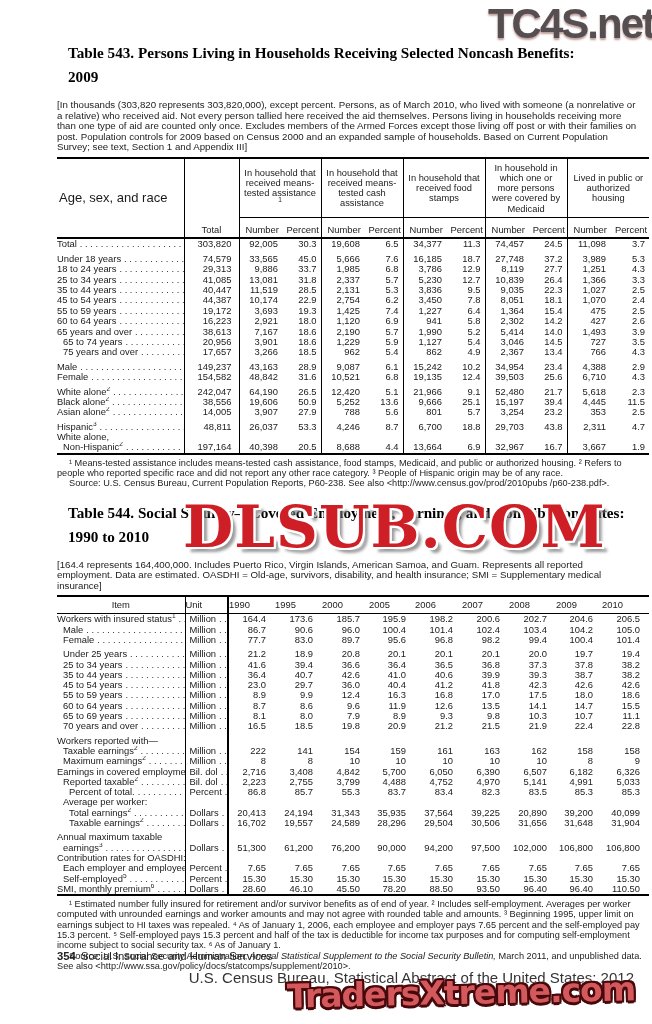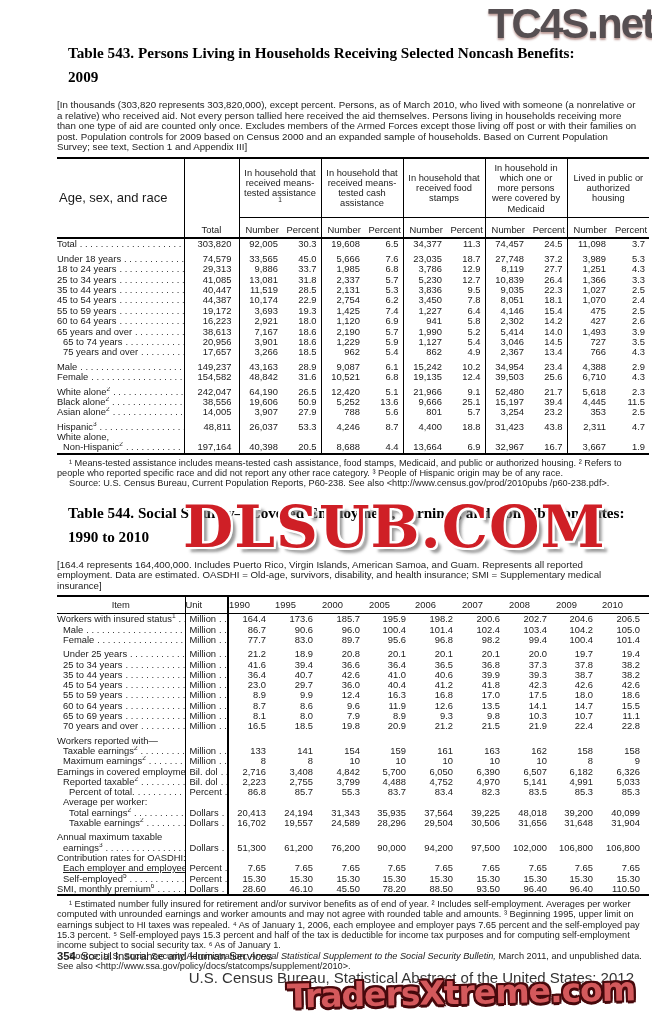--- a/index.html
+++ b/index.html
@@ -201,21 +201,21 @@
             <td class="stub">
               <div class="ldr">
                 <span class="t">Under 18 years</span>
               </div>
             </td>
             <td class="num gb">74,579</td>
             <td class="num gb">33,565</td>
             <td class="pct">45.0</td>
             <td class="num gb">5,666</td>
             <td class="pct">7.6</td>
-            <td class="num gb">23,035</td>
+            <td class="num gb">16,185</td>
             <td class="pct">18.7</td>
             <td class="num gb">27,748</td>
             <td class="pct">37.2</td>
             <td class="num gb">3,989</td>
             <td class="pct">5.3</td>
           </tr>
           <tr>
             <td class="stub">
               <div class="ldr">
                 <span class="t">18 to 24 years</span>
@@ -293,21 +293,21 @@
                 <span class="t">55 to 59 years</span>
               </div>
             </td>
             <td class="num gb">19,172</td>
             <td class="num gb">3,693</td>
             <td class="pct">19.3</td>
             <td class="num gb">1,425</td>
             <td class="pct">7.4</td>
             <td class="num gb">1,227</td>
             <td class="pct">6.4</td>
-            <td class="num gb">4,146</td>
+            <td class="num gb">1,364</td>
             <td class="pct">15.4</td>
             <td class="num gb">475</td>
             <td class="pct">2.5</td>
           </tr>
           <tr>
             <td class="stub">
               <div class="ldr">
                 <span class="t">60 to 64 years</span>
               </div>
             </td>
@@ -513,23 +513,23 @@
             <td class="stub">
               <div class="ldr">
                 <span class="t">Hispanic<sup>3</sup></span>
               </div>
             </td>
             <td class="num gb">48,811</td>
             <td class="num gb">26,037</td>
             <td class="pct">53.3</td>
             <td class="num gb">4,246</td>
             <td class="pct">8.7</td>
-            <td class="num gb">4,400</td>
+            <td class="num gb">6,700</td>
             <td class="pct">18.8</td>
-            <td class="num gb">31,423</td>
+            <td class="num gb">29,703</td>
             <td class="pct">43.8</td>
             <td class="num gb">2,311</td>
             <td class="pct">4.7</td>
           </tr>
           <tr>
             <td class="stub">
               <div class="plain"><span class="t">White alone,</span></div>
             </td>
             <td class="num gb"></td>
             <td class="num gb"></td>
@@ -881,21 +881,21 @@
             <td class="stub" style="padding-left: 6px;">
               <div class="ldr">
                 <span class="t">Taxable earnings<sup>2</sup></span>
               </div>
             </td>
             <td class="unit gbu">
               <div class="ldr">
                 <span class="t">Million</span>
               </div>
             </td>
-            <td class="yv gby">133</td>
+            <td class="yv gby">222</td>
             <td class="yv">141</td>
             <td class="yv">154</td>
             <td class="yv">159</td>
             <td class="yv">161</td>
             <td class="yv">163</td>
             <td class="yv">162</td>
             <td class="yv">158</td>
             <td class="yv">158</td>
           </tr>
           <tr>
@@ -1007,21 +1007,21 @@
               <div class="ldr">
                 <span class="t">Dollars</span>
               </div>
             </td>
             <td class="yv gby">20,413</td>
             <td class="yv">24,194</td>
             <td class="yv">31,343</td>
             <td class="yv">35,935</td>
             <td class="yv">37,564</td>
             <td class="yv">39,225</td>
-            <td class="yv">48,018</td>
+            <td class="yv">20,890</td>
             <td class="yv">39,200</td>
             <td class="yv">40,099</td>
           </tr>
           <tr>
             <td class="stub" style="padding-left: 12px;">
               <div class="ldr">
                 <span class="t">Taxable earnings<sup>2</sup></span>
               </div>
             </td>
             <td class="unit gbu">
@@ -1097,21 +1097,21 @@
             <td class="yv"></td>
             <td class="yv"></td>
             <td class="yv"></td>
             <td class="yv"></td>
             <td class="yv"></td>
             <td class="yv"></td>
             <td class="yv"></td>
             <td class="yv"></td>
           </tr>
           <tr>
-            <td class="stub" style="padding-left: 6px; text-decoration: underline;">
+            <td class="stub" style="padding-left: 6px;">
               <div class="ldr">
                 <span class="t">Each employer and employee</span>
               </div>
             </td>
             <td class="unit gbu">
               <div class="ldr">
                 <span class="t">Percent</span>
               </div>
             </td>
             <td class="yv gby">7.65</td>

